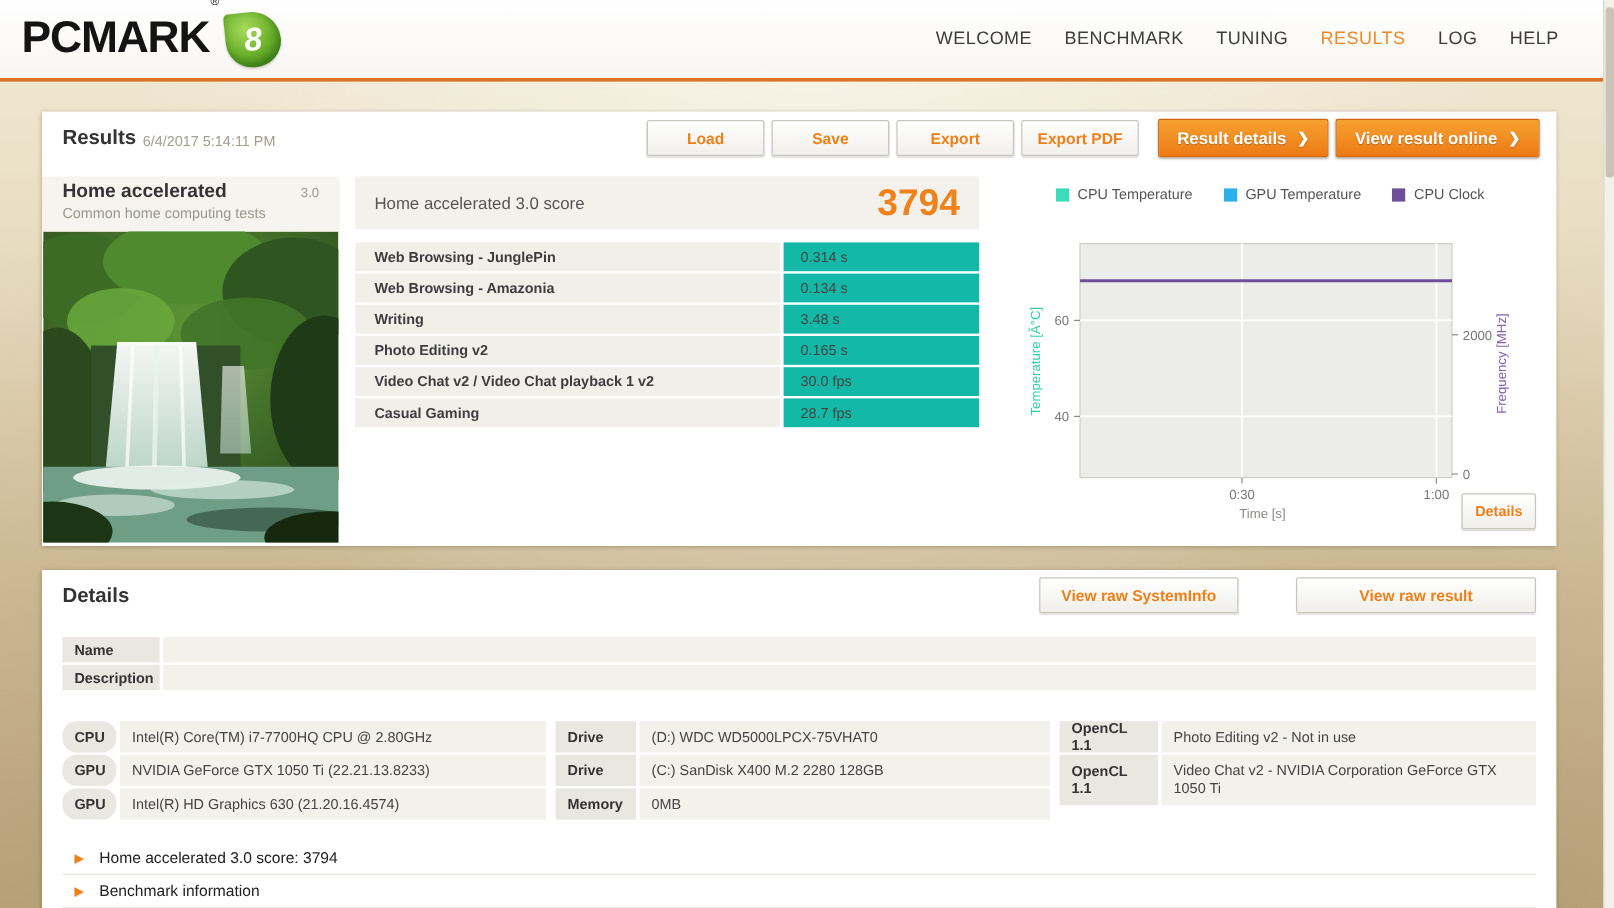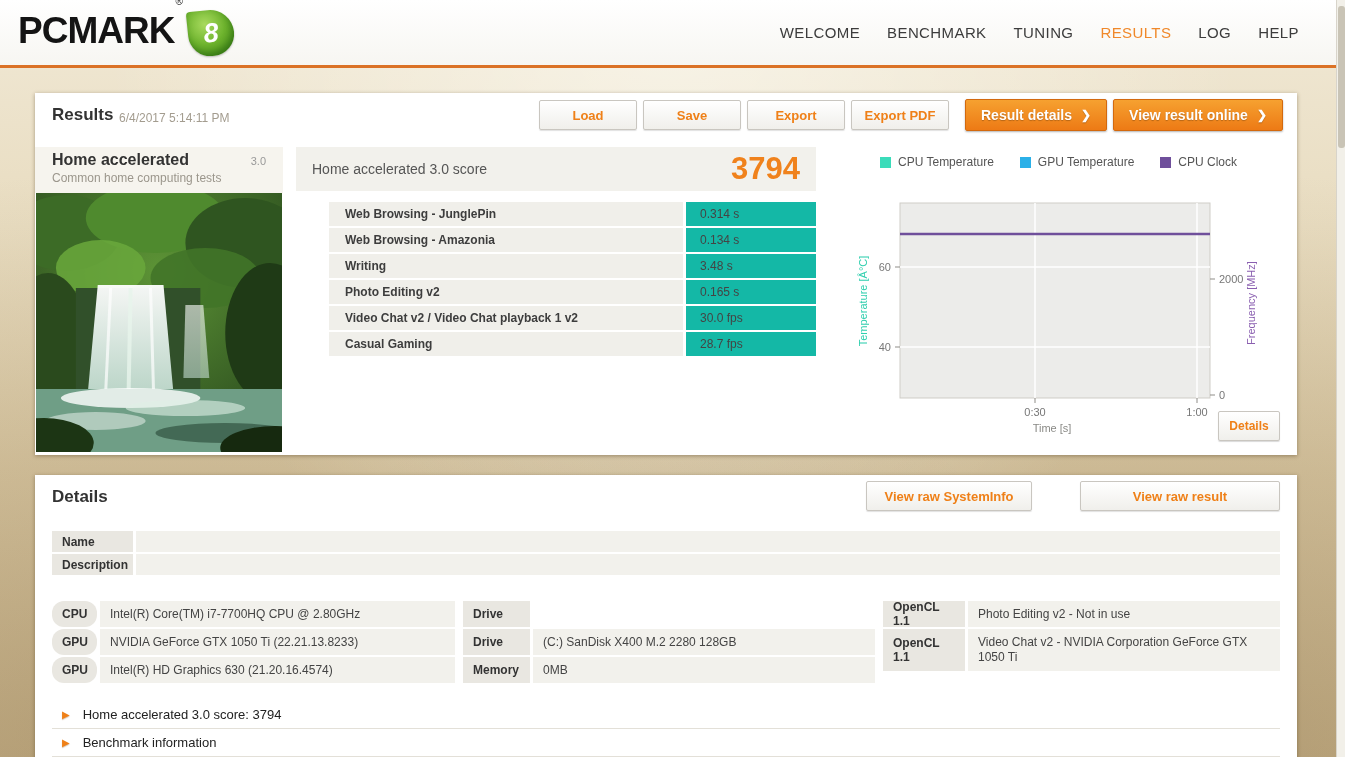--- a/index.html
+++ b/index.html
@@ -78,21 +78,21 @@
   .score-head {
     position:absolute; left:261px; top:54px; width:520px; height:44px; background:#f2f1ec;
     display:flex; justify-content:space-between; align-items:center; padding:0 16px;
   }
   .score-label { font-size:14px; color:#555; }
   .score-value { font-size:31px; font-weight:bold; color:#f0821c; }
   .metrics { position:absolute; left:261px; top:109px; width:520px; }
   .metric-row { display:flex; height:24px; margin-bottom:2px; }
   .metric-label {
     width:354px; background:#f0efea; font-size:12px; font-weight:bold; color:#3d3d3d;
-    display:flex; align-items:center; padding-left:16px;margin-left:33px;
+    display:flex; align-items:center; padding-left:16px;
   }
   .metric-value {
     flex:1; margin-left:3px; background:#14b8a6; font-size:12px; color:#444;
     display:flex; align-items:center; padding-left:14px;
   }
 
   
   .legend { position:absolute; left:845px; top:62px; display:flex; gap:26px; }
   .legend-item { display:flex; align-items:center; gap:7px; font-size:12px; color:#555; }
   .legend-swatch { width:11px; height:11px; display:inline-block; }
@@ -339,20 +339,21 @@
         <div class="kv-value">NVIDIA GeForce GTX 1050 Ti (22.21.13.8233)</div>
       </div>
       <div class="kv-row">
         <div class="kv-label">GPU</div>
         <div class="kv-value">Intel(R) HD Graphics 630 (21.20.16.4574)</div>
       </div>
     </div>
     <div class="sys-col col-b">
       <div class="kv-row">
         <div class="kv-label">Drive</div>
+        <div class="kv-value">(D:) WDC WD5000LPCX-75VHAT0</div>
       </div>
       <div class="kv-row">
         <div class="kv-label">Drive</div>
         <div class="kv-value">(C:) SanDisk X400 M.2 2280 128GB</div>
       </div>
       <div class="kv-row">
         <div class="kv-label">Memory</div>
         <div class="kv-value">0MB</div>
       </div>
     </div>

